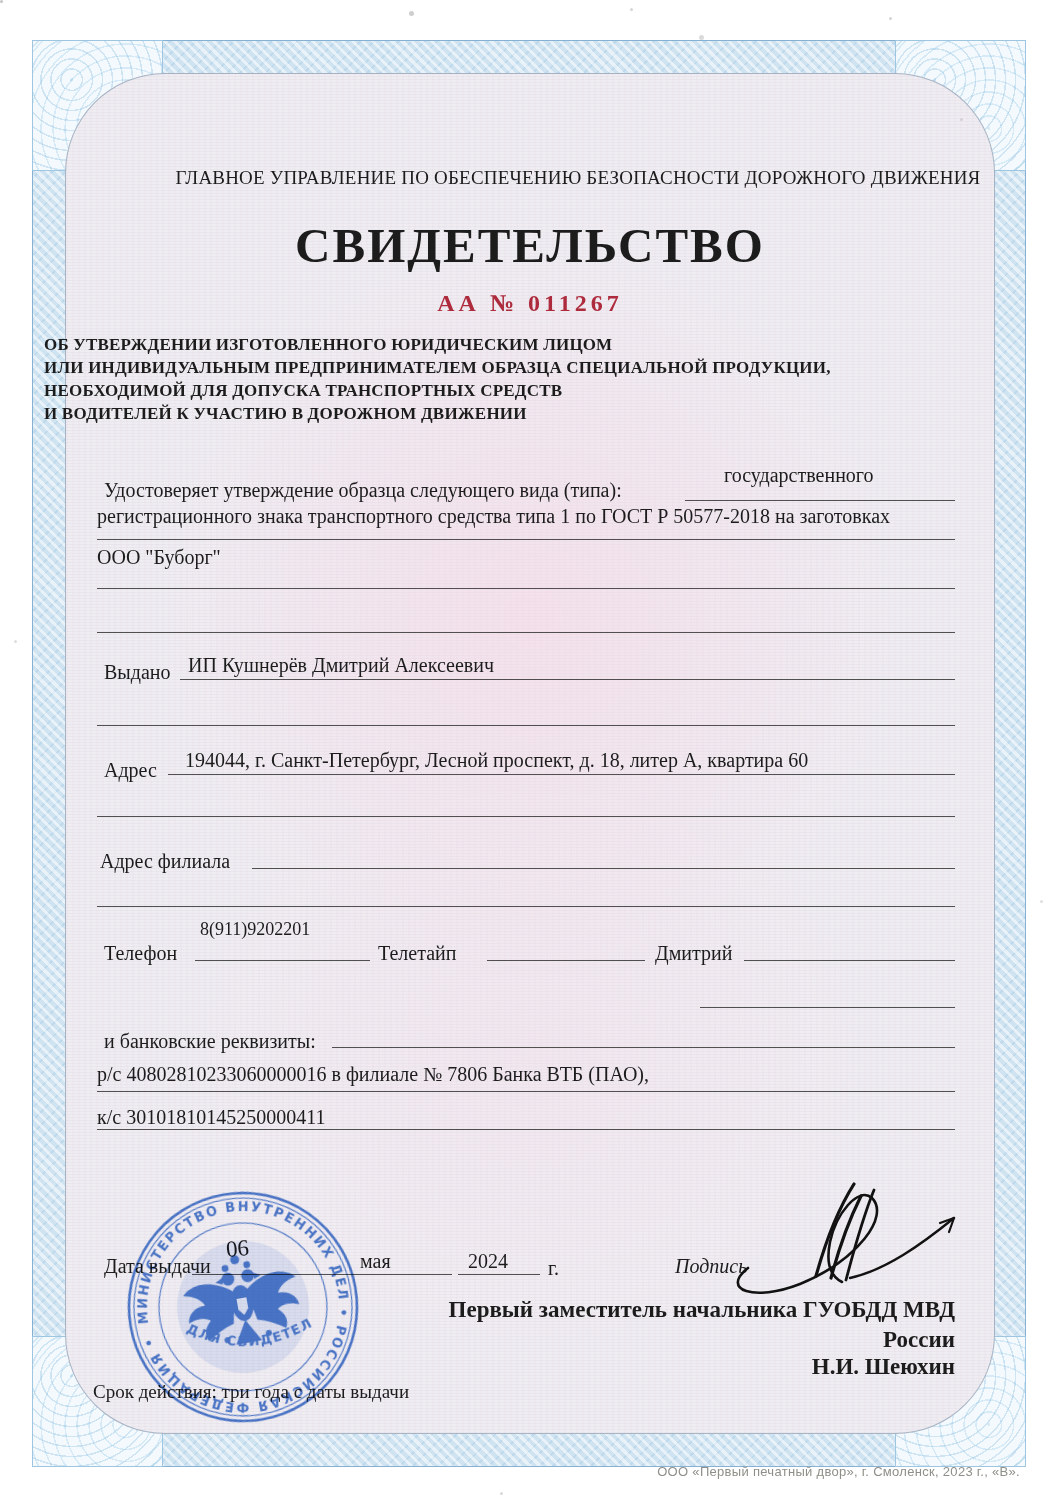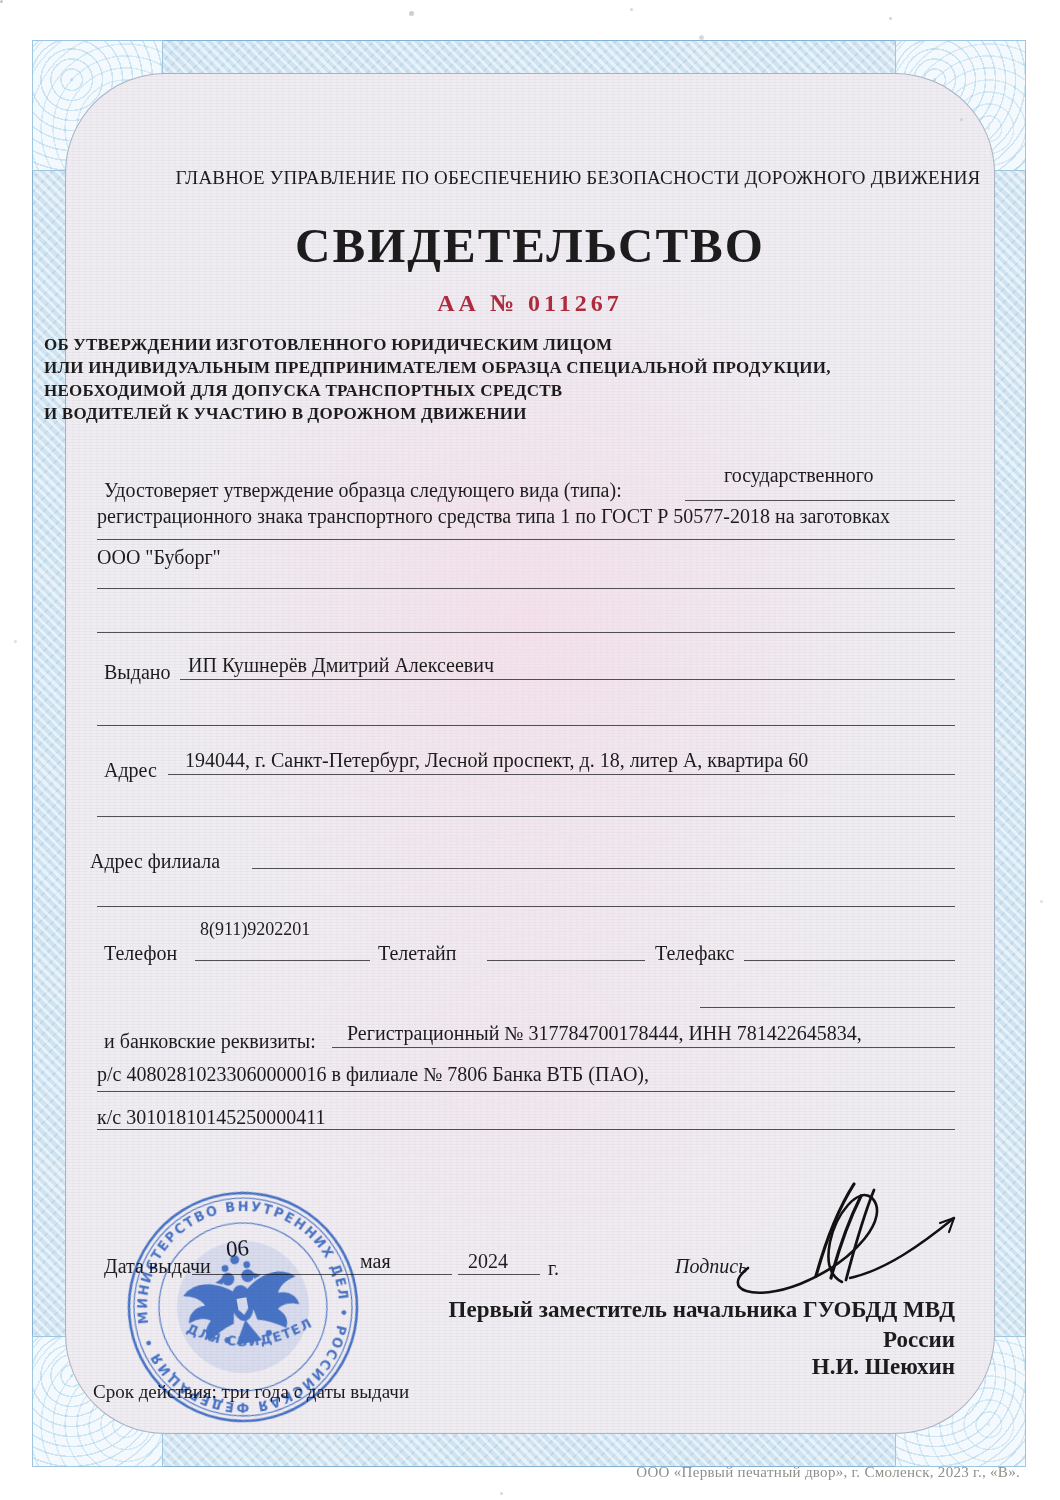--- a/index.html
+++ b/index.html
@@ -52,22 +52,22 @@
   .center { left:0; width:100%; text-align:center; }
   .u { position:absolute; height:0; border-bottom:1.6px solid rgba(45,45,45,.82); }
   .val { font-size:20px; }
   .hdr1 { top:140px; font-size:22px; font-weight:bold; letter-spacing:.5px; }
   .hdr2 { top:167px; font-size:19px; font-weight:normal; letter-spacing:.2px;margin-left:48px; }
   .title { top:218px; font-size:49px; font-weight:bold; letter-spacing:2px; }
   .serial { top:290px; font-size:24px; letter-spacing:4px; color:#ad2b3c; font-weight:bold; }
   .sub { position:absolute; left:0; width:100%; font-size:17px;
          font-weight:bold; line-height:23px; letter-spacing:.2px;padding-left:44px; }
   .signer { position:absolute; right:105px; text-align:right; font-size:23px; font-weight:bold; }
-  .footer { position:absolute; right:40px; top:1464px; font-family:Liberation Serif, serif;
-            font-size:15px; color:#8f8f89; letter-spacing:.3px;margin-left:30px; }
+  .footer { position:absolute; right:40px; top:1464px; font-family:Liberation Sans, sans-serif;
+            font-size:13px; color:#8f8f89; letter-spacing:.3px;margin-left:30px; }
 
   
   .stamp { position:absolute; left:118px; top:1182px; width:250px; height:250px;
            transform:rotate(-10deg); mix-blend-mode:multiply; opacity:.85; filter:blur(.3px); }
   .sig   { position:absolute; left:700px; top:1178px; width:270px; height:140px; }
   .day-hand { position:absolute; left:226px; top:1236px; font-size:23px; transform:rotate(-5deg); color:#17171c; }
 </style>
 </head>
 <body>
 
@@ -102,36 +102,35 @@
   <div class="t" style="left:104px; top:661px">Выдано</div>
   <div class="t val" style="left:188px; top:654px">ИП Кушнерёв Дмитрий Алексеевич</div>
   <div class="u" style="left:180px; top:679px; width:775px"></div>
   <div class="u" style="left:97px; top:725px; width:858px"></div>
 
   <div class="t" style="left:104px; top:759px">Адрес</div>
   <div class="t val" style="left:185px; top:749px">194044, г. Санкт-Петербург, Лесной проспект, д. 18, литер А, квартира 60</div>
   <div class="u" style="left:168px; top:774px; width:787px"></div>
   <div class="u" style="left:97px; top:816px; width:858px"></div>
 
-  <div class="t" style="left:90px; top:850px">Адрес филиала</div>
+  <div class="t" style="left:100px; top:850px">Адрес филиала</div>
   <div class="u" style="left:252px; top:868px; width:703px"></div>
   <div class="u" style="left:97px; top:906px; width:858px"></div>
 
   <div class="t val" style="left:200px; top:919px; font-size:18px">8(911)9202201</div>
   <div class="t" style="left:104px; top:942px">Телефон</div>
   <div class="u" style="left:195px; top:960px; width:175px"></div>
   <div class="t" style="left:378px; top:942px">Телетайп</div>
   <div class="u" style="left:487px; top:960px; width:158px"></div>
-  <div class="t" style="left:655px; top:942px">Телефакс</div>
+  <div class="t" style="left:655px; top:942px">Дмитрий</div>
   <div class="u" style="left:744px; top:960px; width:211px"></div>
 
   <div class="u" style="left:700px; top:1007px; width:255px"></div>
 
   <div class="t" style="left:104px; top:1030px">и банковские реквизиты:</div>
-  <div class="t val" style="left:347px; top:1022px">Регистрационный № 317784700178444, ИНН 781422645834,</div>
   <div class="u" style="left:332px; top:1047px; width:623px"></div>
   <div class="t val" style="left:97px; top:1063px">р/с 40802810233060000016 в филиале № 7806 Банка ВТБ (ПАО),</div>
   <div class="u" style="left:97px; top:1091px; width:858px"></div>
   <div class="t val" style="left:97px; top:1106px">к/с 30101810145250000411</div>
   <div class="u" style="left:97px; top:1129px; width:858px"></div>
 
   <div class="t" style="left:104px; top:1255px">Дата выдачи</div>
   <div class="day-hand">06</div>
   <div class="t val" style="left:360px; top:1250px">мая</div>
   <div class="u" style="left:192px; top:1274px; width:260px"></div>

